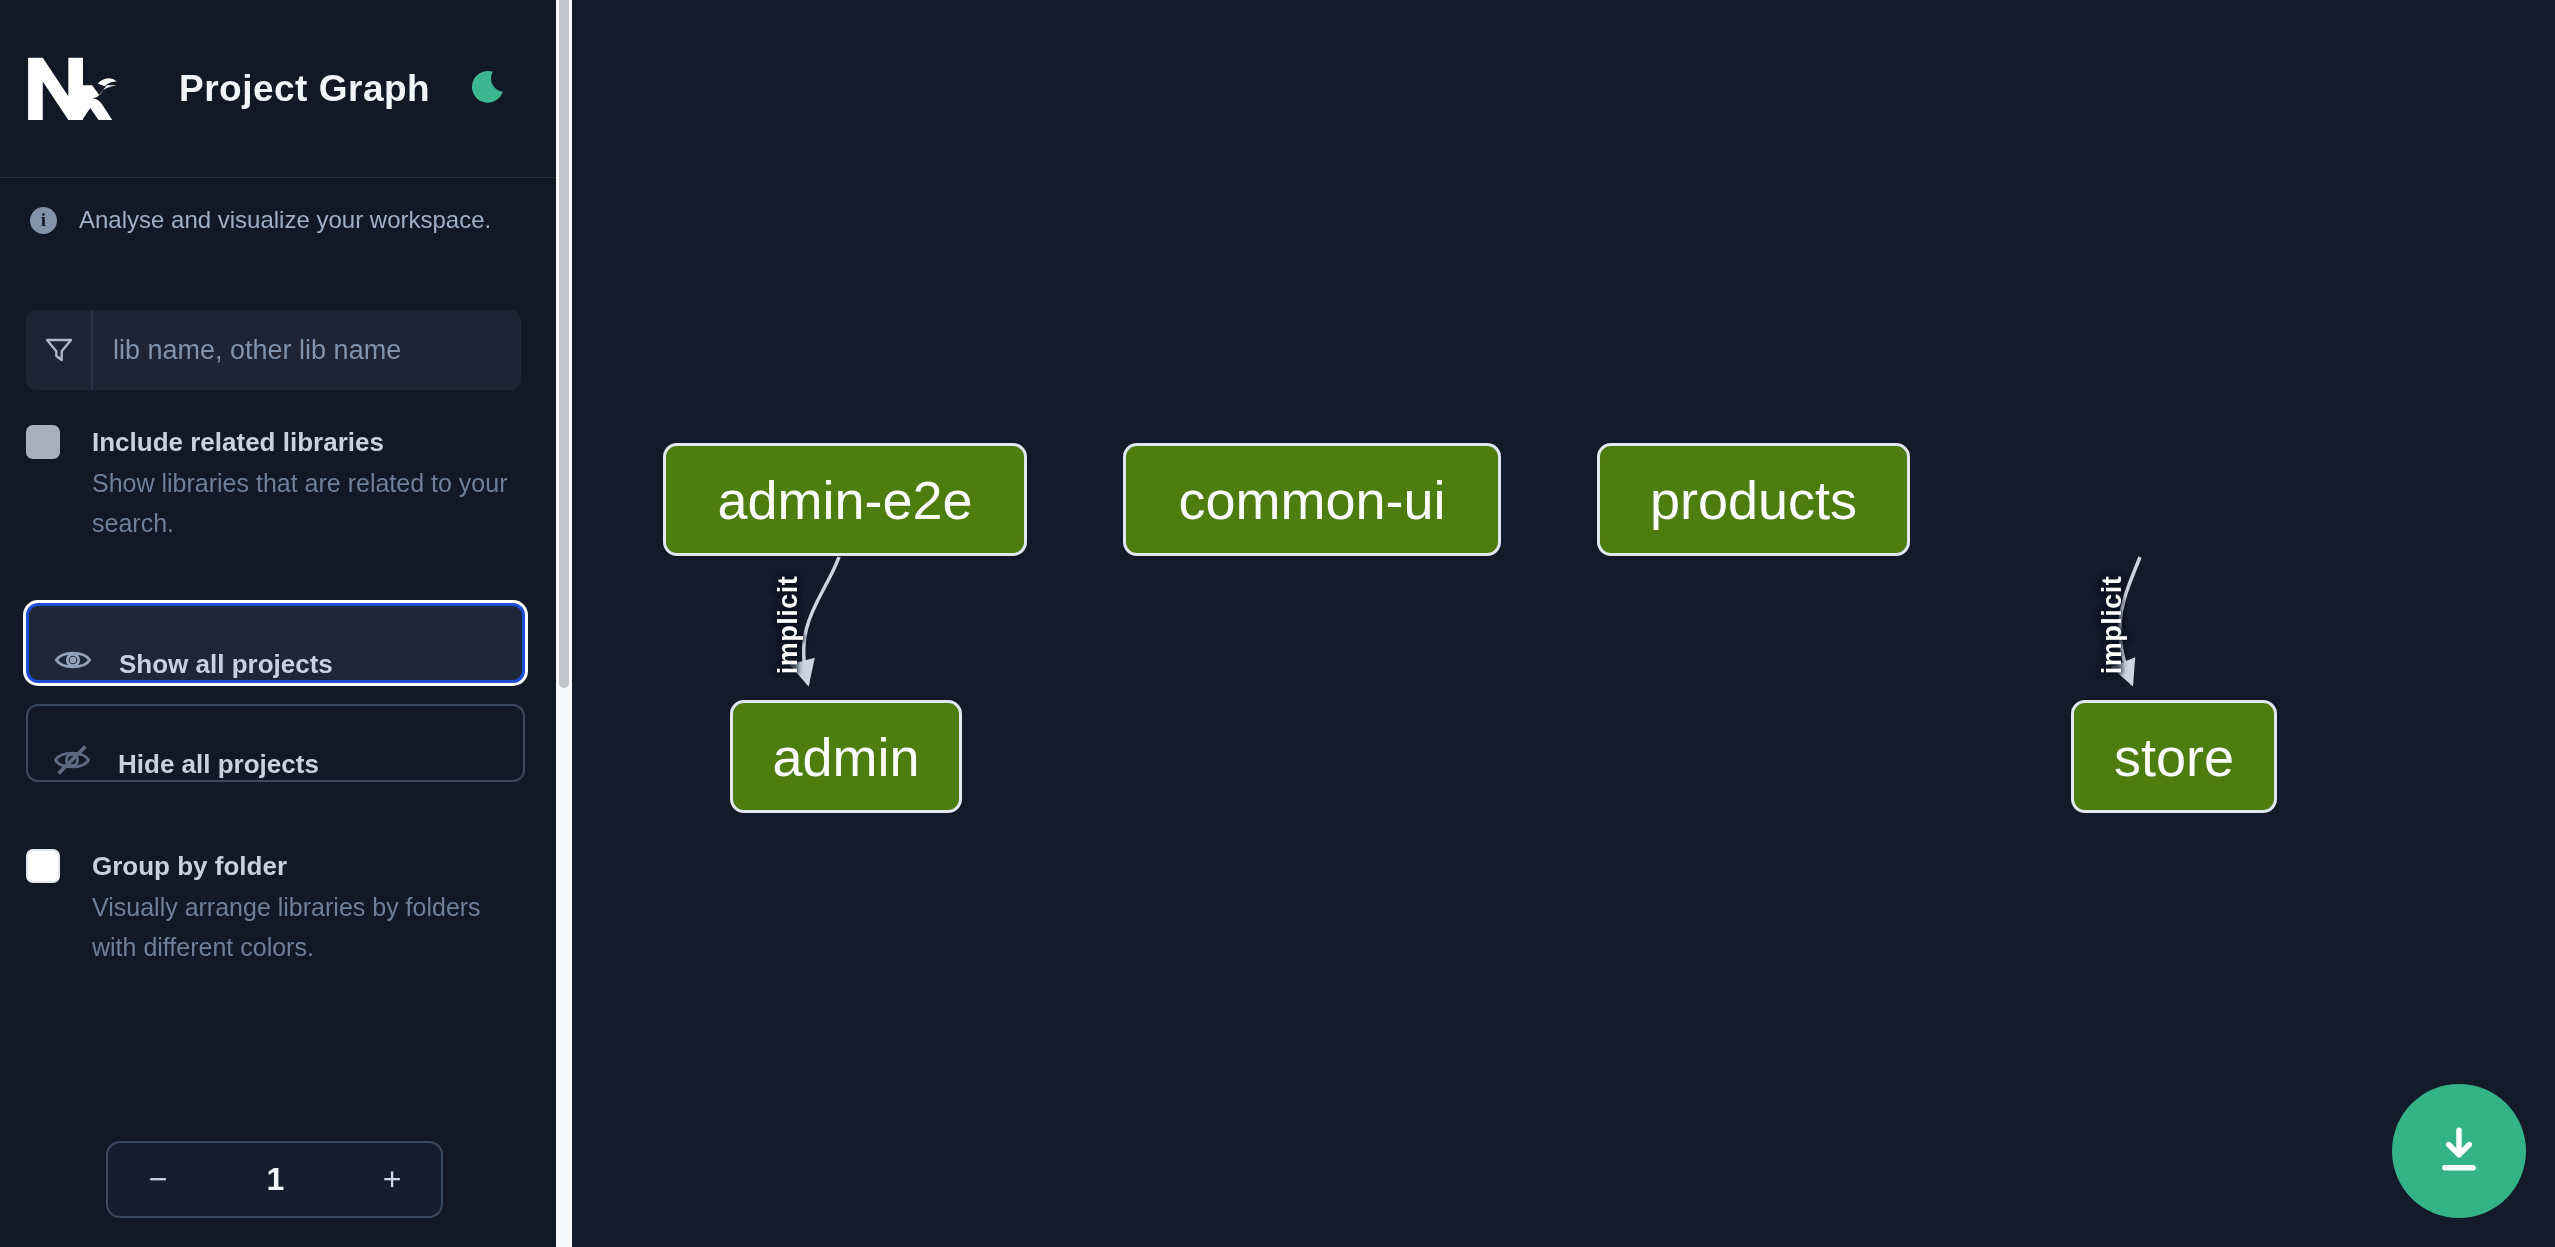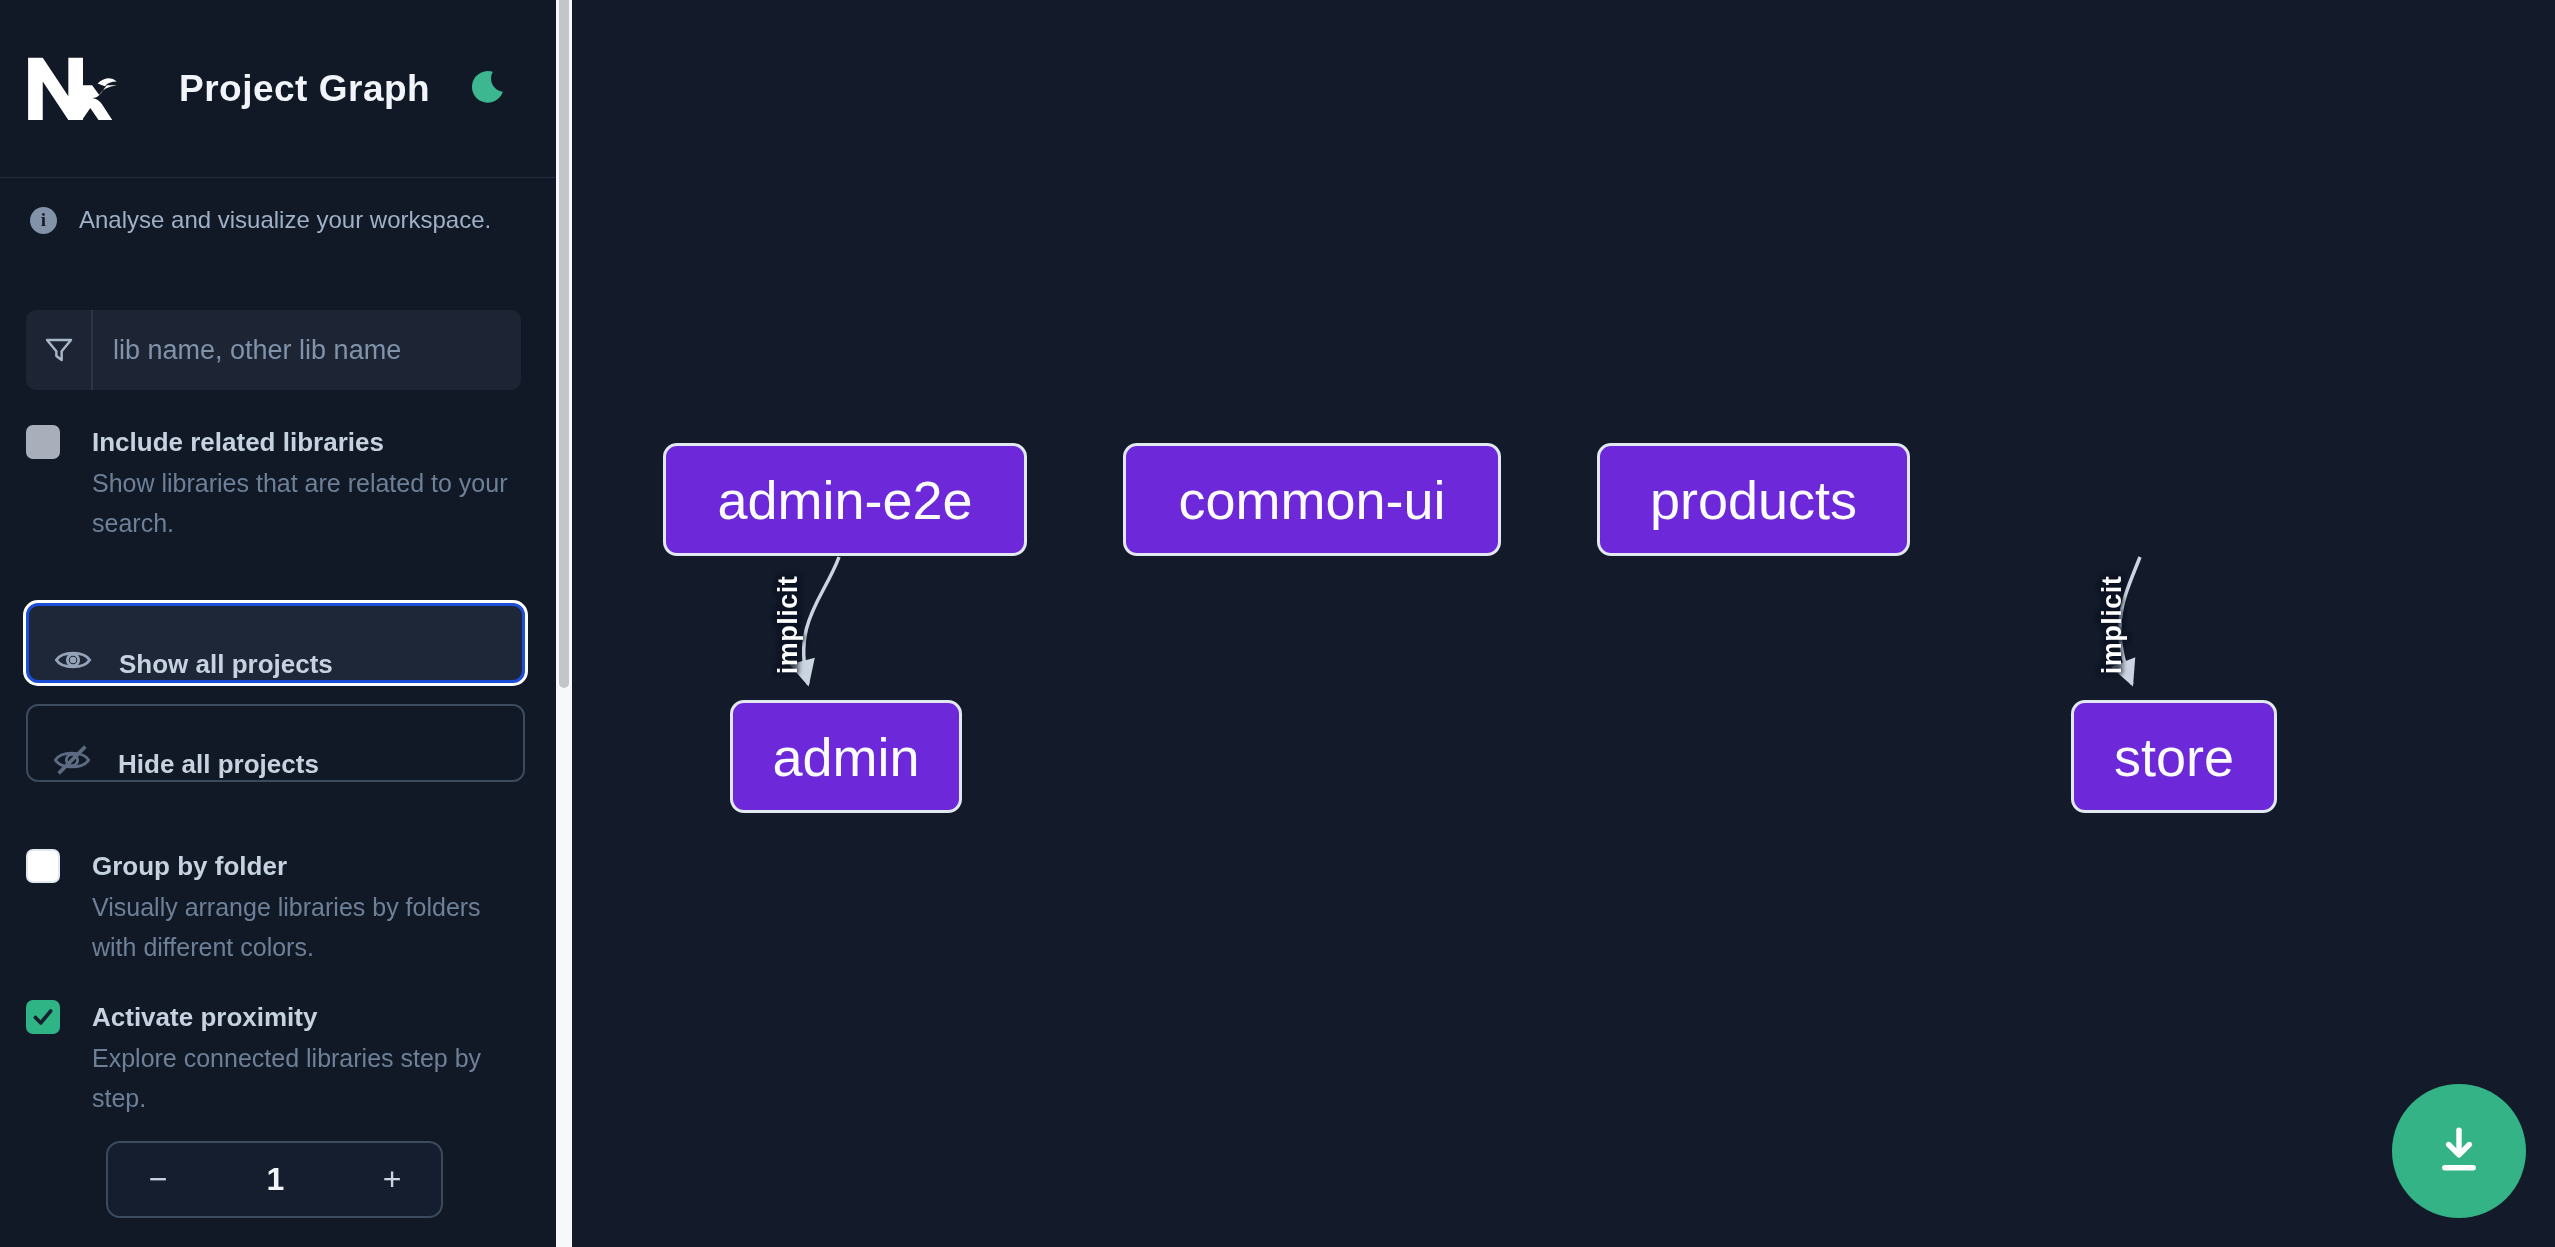--- a/index.html
+++ b/index.html
@@ -72,21 +72,21 @@
   
   .scrollbar { position:absolute; left:556px; top:0; width:16px; height:1247px;
                background:#f7f8f9; }
   .scroll-thumb { position:absolute; left:3px; top:0; width:10px; height:688px;
                   background:#c2c6cb; border-radius:0 0 6px 6px; }
 
   
   .canvas { position:absolute; left:572px; top:0; width:1983px; height:1247px;
             background:#131a2a; }
   .edges-svg { position:absolute; left:0; top:0; width:100%; height:100%; }
-  .node { position:absolute; height:113px; background:#6d28d9; border:3px solid #e2e8f0;
+  .node { position:absolute; height:113px; background:#4d7c0f; border:3px solid #e2e8f0;
           border-radius:14px; display:flex; align-items:center; justify-content:center;
           color:#fafbfd; font-size:54px; cursor:pointer; }
   .edge-label { position:absolute; transform:translate(-50%,-50%) rotate(-90deg);
                 color:#ffffff; font-size:27px; font-weight:700; letter-spacing:.5px;
                 text-shadow:0 0 5px #0c1322, 0 0 5px #0c1322, 0 0 7px #0c1322; }
 
   .fab { position:absolute; left:2392px; top:1084px; width:134px; height:134px;
          border-radius:50%; background:#34b386; border:none; cursor:pointer;
          display:flex; align-items:center; justify-content:center; }
 </style>
@@ -152,31 +152,20 @@
     </button>
 
     <label class="toggle-row row-group">
       <span class="checkbox empty"></span>
       <span class="toggle-texts">
         <span class="toggle-label">Group by folder</span>
         <span class="toggle-desc">Visually arrange libraries by folders with different colors.</span>
       </span>
     </label>
 
-    <label class="toggle-row row-prox">
-      <span class="checkbox checked">
-        <svg viewBox="0 0 24 24" width="26" height="26" fill="none" stroke="#17202f" stroke-width="3.4" stroke-linecap="round" stroke-linejoin="round">
-          <path d="M5 12.5 L10 17.5 L19 6.5"></path>
-        </svg>
-      </span>
-      <span class="toggle-texts">
-        <span class="toggle-label">Activate proximity</span>
-        <span class="toggle-desc">Explore connected libraries step by step.</span>
-      </span>
-    </label>
 
     <div class="stepper">
       <button class="step-dec">−</button>
       <div class="step-val">1</div>
       <button class="step-inc">+</button>
     </div>
 
   </aside>
 
   <div class="scrollbar">

